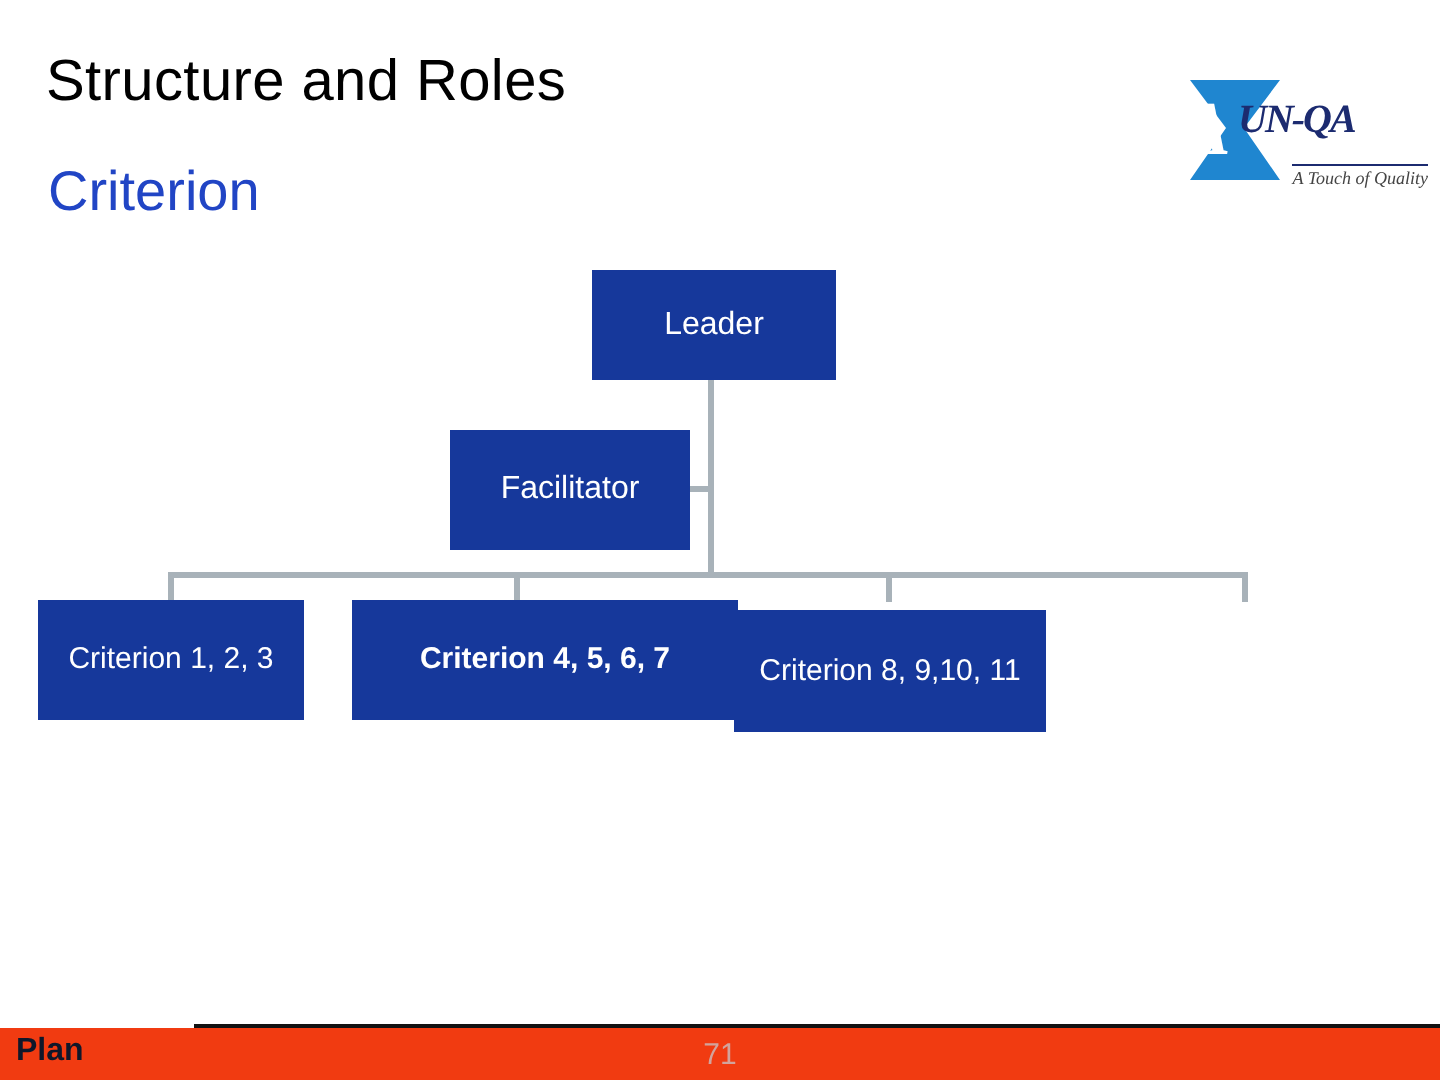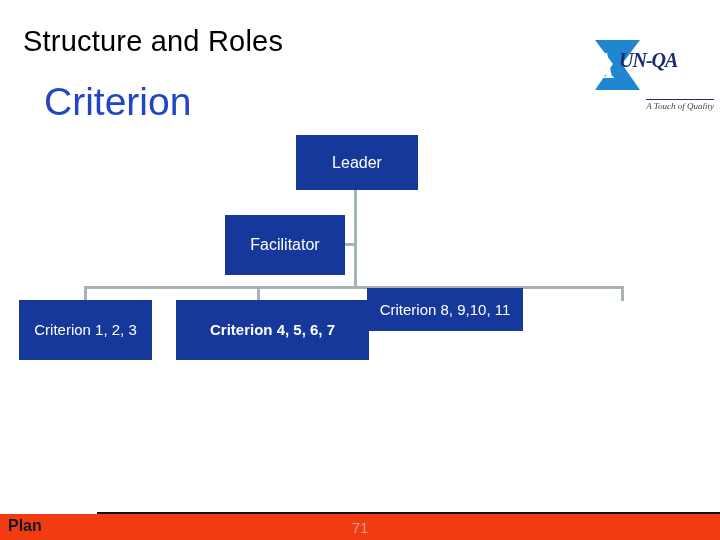--- a/index.html
+++ b/index.html
@@ -19,24 +19,23 @@
     position: absolute;
     left: 23px; top: 25px;
     font-size: 29px;
     color: #000000;
     letter-spacing: 0.2px;
     white-space: nowrap;
   }
   .subtitle {
     position: absolute;
     left: 24px; top: 80px;
-    font-size: 39px;
+    font-size: 28px;
     color: var(--subtitle-blue, #2145c5);
     white-space: nowrap;
-    margin-left: 20px;
   }
 
   
   .logo {
     position: absolute;
     left: 588px; top: 36px;
     width: 128px; height: 60px;
   }
   .logo-hourglass {
     position: absolute;
@@ -70,41 +69,40 @@
   .logo-tagline {
     position: absolute;
     right: 2px; top: 46px;
     font-family: "Liberation Serif", serif;
     font-style: italic;
     font-size: 9px;
     color: var(--tagline-gray, #444444);
     border-top: 1px solid var(--logo-navy, #1c2b70);
     padding-top: 1px;
     white-space: nowrap;
-    margin-top: 17px;
   }
 
   
   .node {
     position: absolute;
     background: var(--box-navy, #16389b);
     color: #ffffff;
     display: flex;
     align-items: center;
     justify-content: center;
     text-align: center;
     font-size: 15px;
     line-height: 1.2;
     padding: 0 4px;
   }
   .node-leader      { left: 296px; top: 135px; width: 122px; height: 55px; font-size: 16px; text-align: right; }
   .node-facilitator { left: 225px; top: 215px; width: 120px; height: 60px; font-size: 16px; text-align: right; }
   .node-leaf-0 { left: 19px;  top: 300px; width: 133px; height: 60px; }
   .node-leaf-1 { left: 176px; top: 300px; width: 193px; height: 60px; font-weight: bold; }
-  .node-leaf-2 { left: 367px; top: 288px; width: 156px; height: 43px; text-align: center; }
+  .node-leaf-2 { left: 367px; top: 305px; width: 156px; height: 61px; text-align: center; }
   .node-leaf-3 { left: 547px; top: 299px; width: 148px; height: 61px; }
 
   .connector { position: absolute; background: var(--connector-gray, #a8b2b9); }
   .conn-leader-down  { left: 354px; top: 189px; width: 3px;  height: 99px; }
   .conn-facil-stub   { left: 345px; top: 243px; width: 11px; height: 3px; }
   .conn-rail         { left: 84px;  top: 286px; width: 540px; height: 3px; }
   .conn-stub-0       { left: 84px;  top: 288px; width: 3px;  height: 13px; }
   .conn-stub-1       { left: 257px; top: 288px; width: 3px;  height: 13px; }
   .conn-stub-2       { left: 443px; top: 288px; width: 3px;  height: 13px; }
   .conn-stub-3       { left: 621px; top: 288px; width: 3px;  height: 13px; }

